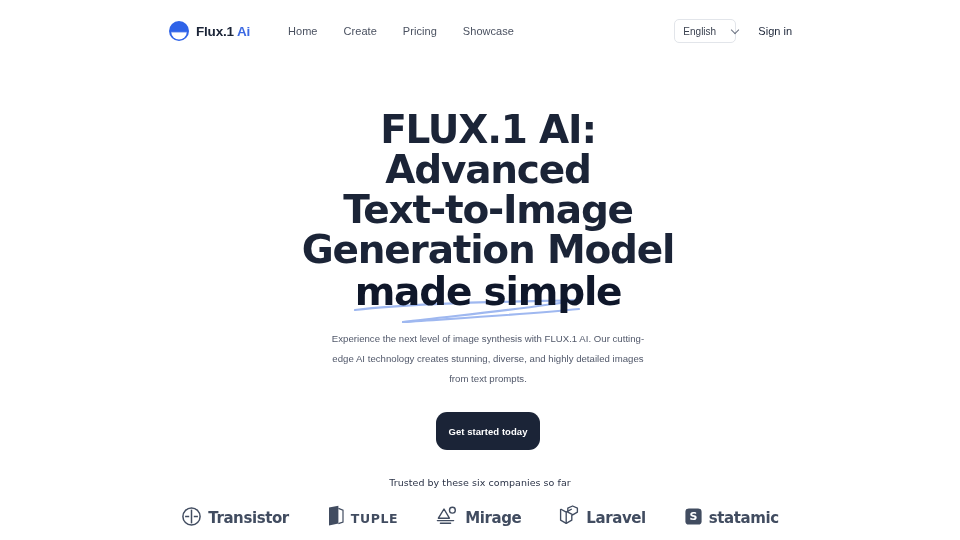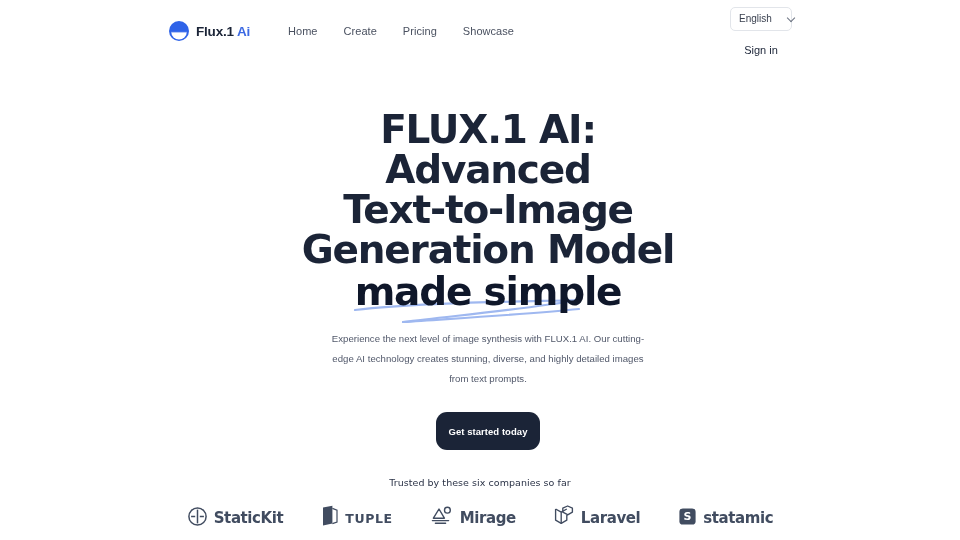--- a/index.html
+++ b/index.html
@@ -71,22 +71,21 @@
     color: #4a5160;
     text-decoration: none;
     white-space: nowrap;
     letter-spacing: 0.05px;
   }
 
   .header-right {
     margin-left: auto;
     display: flex;
     align-items: center;
-    gap: 13px;
-    flex-direction: column;
+    gap: 22px;
   }
 
   .lang-select {
     display: flex;
     align-items: center;
     justify-content: space-between;
     gap: 16px;
     width: 62px;
     height: 24px;
     padding: 0 8px;
@@ -310,21 +309,21 @@
     <div class="logo-row">
 
       <div class="logo">
         <span class="logo-ico">
           <svg width="21" height="21" viewBox="0 0 21 21" aria-hidden="true">
             <circle cx="10.5" cy="10.5" r="8.6" fill="none" stroke="#414c60" stroke-width="1.5"></circle>
             <path d="M10.5 3.6 V17.4" stroke="#414c60" stroke-width="1.5"></path>
             <path d="M4.1 10.5 H8.2 M12.8 10.5 H16.9" stroke="#414c60" stroke-width="1.5"></path>
           </svg>
         </span>
-        <span class="logo-word">StaticKit</span>
+        <span class="logo-word">Transistor</span>
       </div>
 
       <div class="logo">
         <span class="logo-ico">
           <svg width="18" height="22" viewBox="0 0 18 22" aria-hidden="true">
             <path d="M2 2.6 L11.4 0.8 V18.6 L2 20.4 Z" fill="#414c60"></path>
             <path d="M11.4 3.4 L16 5.2 V17 L11.4 18.6" fill="none" stroke="#414c60" stroke-width="1.2"></path>
           </svg>
         </span>
         <span class="logo-word tracked">TUPLE</span>

